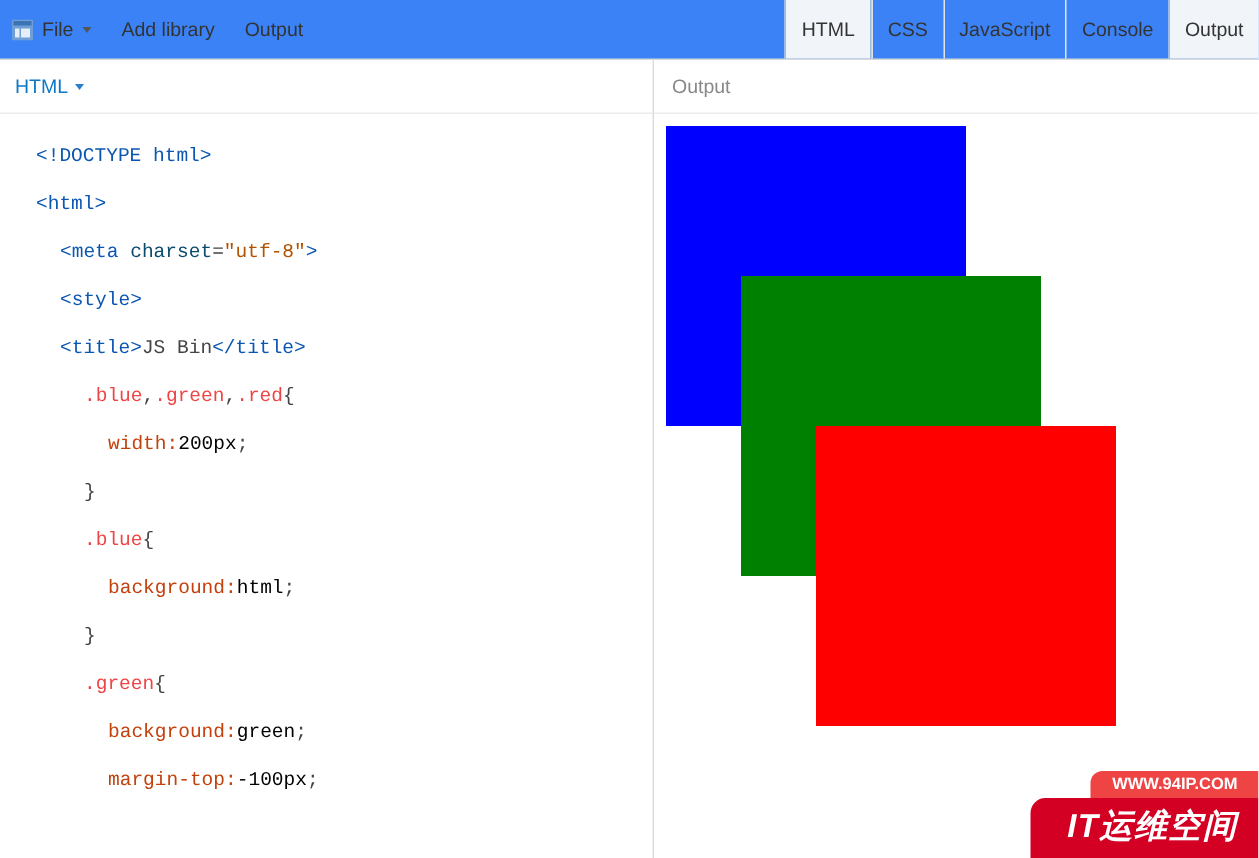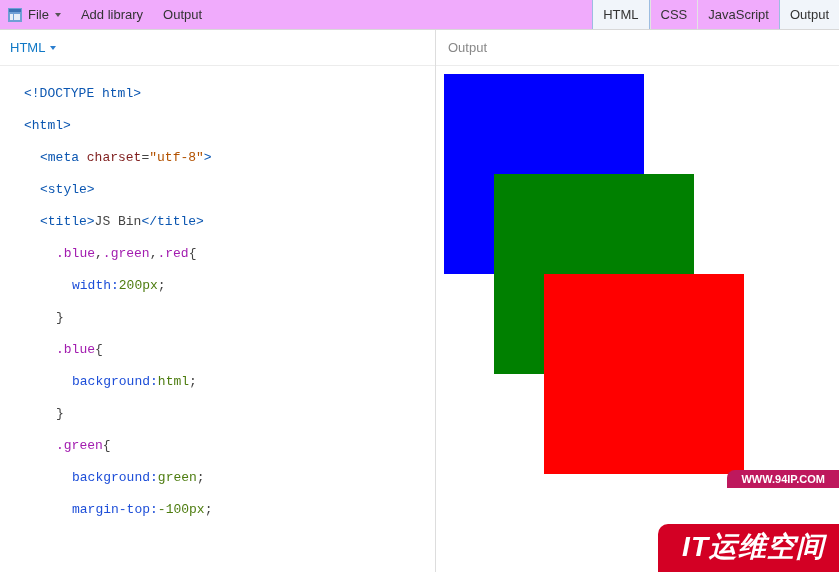--- a/index.html
+++ b/index.html
@@ -7,25 +7,25 @@
     font-family: Arial, Helvetica, sans-serif;
     font-size: 13px;
     color: #333;
     background: #fff;
     width: 839px;
     height: 572px;
     overflow: hidden;
     position: relative;
   }
   .toolbar {
-    height: 30px;
+    height: 40px;
     display: flex;
     align-items: stretch;
     border-bottom: 1px solid #d8d8d8;
-    background: #f0abfc;
+    background: #3b82f6;
     user-select: none;
   }
   .toolbar-left, .toolbar-right {
     display: flex;
     align-items: stretch;
   }
   .toolbar-left { flex: 1; }
   .toolbar-item, .toolbar-tab {
     display: flex;
     align-items: center;
@@ -104,65 +104,64 @@
     line-height: 16px;
     padding: 4px 8px 8px 24px;
     white-space: pre;
     color: #444;
     overflow: auto;
     position: relative;
     flex: 1;
   }
   .line { min-height: 16px; position: relative; }
   .tok-tag { color: #0b56b1; }
-  .tok-attr { color: #7f1d1d; }
+  .tok-attr { color: #0c4a6e; }
   .tok-str { color: #b35200; }
-  .tok-sel { color: #a21caf; }
-  .tok-prop { color: #1d4ed8; }
-  .tok-num { color: #4d7c0f; }
+  .tok-sel { color: #ef4444; }
+  .tok-prop { color: #c2410c; }
+  .tok-num { color: #000000; }
   .ind1 { padding-left: 16px; }
   .ind2 { padding-left: 32px; }
   .ind3 { padding-left: 48px; }
   .output-body {
     position: relative;
     padding: 8px;
   }
   .sq { width: 200px; height: 200px; }
   .sq-blue { background: blue; margin-left: 0; }
   .sq-green { background: green; margin-top: -100px; margin-left: 50px; }
   .sq-red { background: red; margin-top: -100px; margin-left: 100px; }
   .watermark {
     position: absolute;
     right: 0;
     bottom: 0;
     text-align: right;
     pointer-events: none;
   }
   .wm-top {
-    background: #be185d;
+    background: #ef4444;
     color: #fff;
     font-size: 11px;
     font-weight: bold;
     padding: 3px 14px;
     border-top-left-radius: 8px;
     font-family: Arial;
     display: inline-block;
   }
   .wm-bot {
     background: #d30024;
     color: #fff;
-    font-size: 28px;
+    font-size: 22px;
     font-weight: 900;
     font-style: italic;
     padding: 4px 14px 6px 24px;
     border-top-left-radius: 10px;
     font-family: "Arial Black", Arial, sans-serif;
     letter-spacing: 1px;
     display: block;
-    margin-top: 36px;
   }
 </style>
 </head>
 <body>
 
 <div class="toolbar">
   <div class="toolbar-left">
     <div class="toolbar-item file-item">
       <span class="file-icon">
         <svg viewBox="0 0 14 14" width="14" height="14">
@@ -184,20 +183,23 @@
   </div>
   <div class="toolbar-right">
     <div class="toolbar-tab active">
         <span>HTML</span>
       </div>
     <div class="toolbar-tab">
         <span>CSS</span>
       </div>
     <div class="toolbar-tab">
         <span>JavaScript</span>
+      </div>
+    <div class="toolbar-tab">
+        <span>Console</span>
       </div>
     <div class="toolbar-tab active">
         <span>Output</span>
       </div>
   </div>
 </div>
 
 <div class="workspace">
 
   <div class="pane pane-left">

